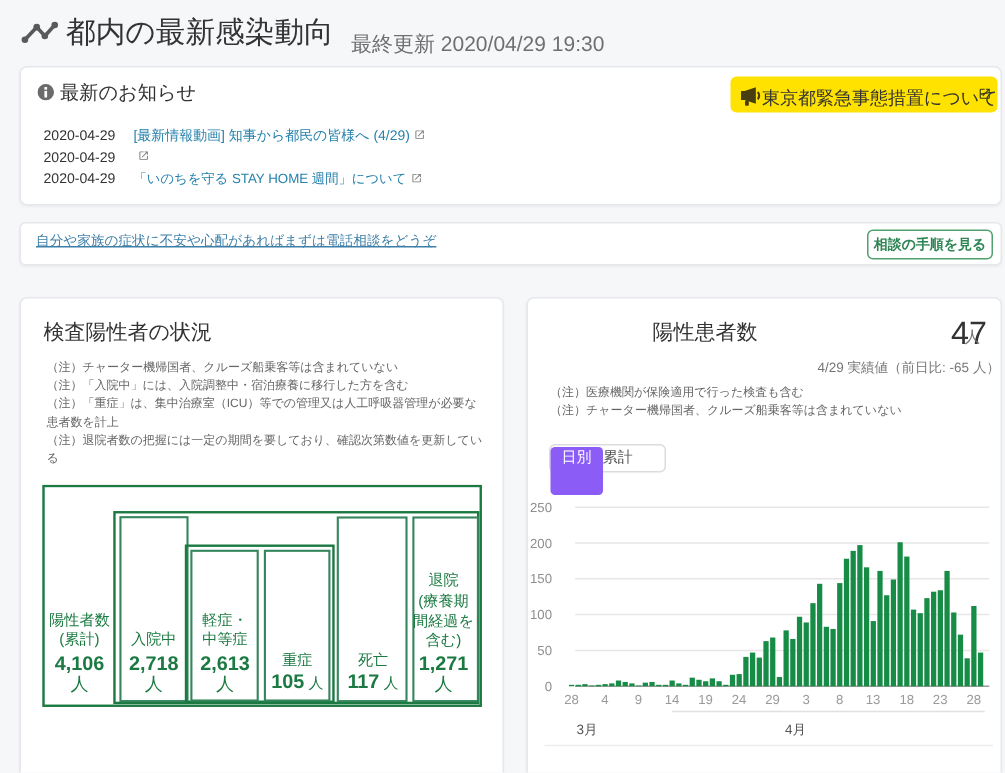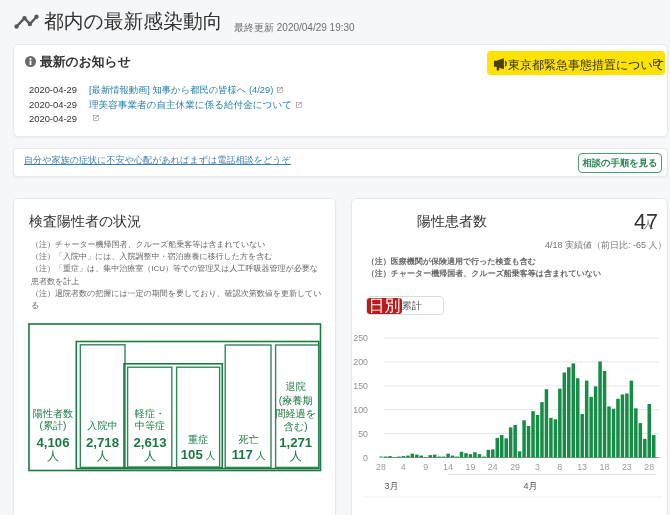--- a/index.html
+++ b/index.html
@@ -17,40 +17,40 @@
     <polyline points="2.6,18.5 10.5,10.1 15.9,16 22.5,8.7"></polyline>
   </g>
   <g fill="#595959">
     <circle cx="2.6" cy="18.5" r="2.2"></circle>
       <circle cx="10.5" cy="10.1" r="2.2"></circle>
     <circle cx="15.9" cy="16" r="2.2"></circle>
       <circle cx="22.5" cy="8.7" r="2.2"></circle>
   </g>
 </svg>
 <div class="abs" style="left:44px;top:8px;font-size:19.8px;font-weight:normal;color:#333;">都内の最新感染動向</div>
-<div class="abs" style="left:234px;top:21px;font-size:10px;color:#6f6f6f;">最終更新 2020/04/29 19:30</div>
+<div class="abs" style="left:234px;top:21px;font-size:14px;color:#6f6f6f;">最終更新 2020/04/29 19:30</div>
 
 <div class="card" style="left:13px;top:44px;width:655px;height:92.5px;"></div>
 <svg class="abs" style="left:25px;top:56px" width="11" height="11" viewBox="0 0 11 11">
   <circle cx="5.5" cy="5.5" r="5.5" fill="#6b6b6b"></circle>
   <rect x="4.6" y="2" width="1.8" height="1.8" fill="#fff"></rect>
   <rect x="4.6" y="4.6" width="1.8" height="4.4" fill="#fff"></rect>
 </svg>
-<div class="abs" style="left:40px;top:54px;font-size:12.8px;font-weight:bold;">最新のお知らせ</div>
+<div class="abs" style="left:40px;top:54px;font-size:12.8px;font-weight:normal;">最新のお知らせ</div>
 
 <div class="abs" style="left:29px;top:84px;font-size:9.4px;">2020-04-29</div>
 <div class="abs" style="left:89px;top:84px;font-size:9.3px;"><span class="link">[最新情報動画] 知事から都民の皆様へ (4/29)</span><svg style="margin-left:3px;vertical-align:-0.5px" width="7.5" height="7.5" viewBox="0 0 24 24" fill="#7a7a7a">
       <path d="M19 19H5V5h7V3H5a2 2 0 0 0-2 2v14a2 2 0 0 0 2 2h14c1.1 0 2-.9 2-2v-7h-2v7zM14 3v2h3.59l-9.83 9.83 1.41 1.41L19 6.41V10h2V3h-7z"></path>
     </svg></div>
 <div class="abs" style="left:29px;top:98.5px;font-size:9.4px;">2020-04-29</div>
-<div class="abs" style="left:89px;top:98.5px;font-size:9.6px;"><span class="link">理美容事業者の自主休業に係る給付金について</span><svg style="margin-left:3px;vertical-align:-0.5px" width="7.5" height="7.5" viewBox="0 0 24 24" fill="#7a7a7a">
+<div class="abs" style="left:89px;top:98.5px;font-size:9.6px;"><svg style="margin-left:3px;vertical-align:-0.5px" width="7.5" height="7.5" viewBox="0 0 24 24" fill="#7a7a7a">
       <path d="M19 19H5V5h7V3H5a2 2 0 0 0-2 2v14a2 2 0 0 0 2 2h14c1.1 0 2-.9 2-2v-7h-2v7zM14 3v2h3.59l-9.83 9.83 1.41 1.41L19 6.41V10h2V3h-7z"></path>
     </svg></div>
 <div class="abs" style="left:29px;top:113px;font-size:9.4px;">2020-04-29</div>
-<div class="abs" style="left:89px;top:113px;font-size:8.9px;"><svg style="margin-left:3px;vertical-align:-0.5px" width="7.5" height="7.5" viewBox="0 0 24 24" fill="#7a7a7a">
+<div class="abs" style="left:89px;top:113px;font-size:8.9px;"><span class="link">「いのちを守る STAY HOME 週間」について</span><svg style="margin-left:3px;vertical-align:-0.5px" width="7.5" height="7.5" viewBox="0 0 24 24" fill="#7a7a7a">
       <path d="M19 19H5V5h7V3H5a2 2 0 0 0-2 2v14a2 2 0 0 0 2 2h14c1.1 0 2-.9 2-2v-7h-2v7zM14 3v2h3.59l-9.83 9.83 1.41 1.41L19 6.41V10h2V3h-7z"></path>
     </svg></div>
 
 <div class="abs" style="left:487px;top:51px;width:178px;height:23.6px;background:#ffe200;border-radius:4px;"></div>
 <svg class="abs" style="left:491.5px;top:56.5px" width="15" height="14" viewBox="0 0 15 14">
   <path d="M11.9 1.2 L11.9 12.2 L4.4 9.7 L2 9.7 L2 3.7 L4.4 3.7 Z" fill="#473f10"></path>
   <rect x="4.7" y="9.9" width="2.5" height="3.6" rx="0.5" fill="#473f10"></rect>
   <path d="M13.1 4.3 A 3.3 3.3 0 0 1 13.1 9.1" stroke="#473f10" stroke-width="1.5" fill="none"></path>
 </svg>
 <div class="abs" style="left:508px;top:57px;font-size:12px;color:#333;">東京都緊急事態措置について</div>
@@ -104,31 +104,31 @@
     <text x="267.7" y="67">退院</text>
     <text x="267.7" y="81">(療養期</text>
     <text x="267.7" y="94">間経過を</text>
     <text x="267.7" y="107">含む)</text>
     <text x="267.7" y="123.7" font-size="13.2" font-weight="bold">1,271</text>
     <text x="267.7" y="137" font-size="12">人</text>
   </g>
 </svg>
 
 <div class="card" style="left:351px;top:198px;width:317px;height:330px;border-radius:5px;"></div>
-<div class="abs" style="left:369px;top:213px;font-size:14px;color:#333;padding-left:48px;">陽性患者数</div>
+<div class="abs" style="left:387px;top:213px;font-size:14px;color:#333;padding-left:48px;">陽性患者数</div>
 <div class="abs" style="left:612px;top:210px;width:46px;text-align:right;font-size:21.5px;color:#333;">47</div>
 <div class="abs" style="left:643px;top:218px;font-size:10.5px;color:#757575;">人</div>
-<div class="abs" style="left:466.6px;top:238.6px;width:200px;text-align:right;font-size:9px;color:#757575;">4/18 実績値（前日比: -65 人）</div>
-<div class="abs" style="left:366.7px;top:256px;font-size:8px;line-height:12.2px;color:#666;white-space:nowrap;font-weight:bold;">
+<div class="abs" style="left:466.6px;top:238.6px;width:200px;text-align:right;font-size:9px;color:#757575;">4/29 実績値（前日比: -65 人）</div>
+<div class="abs" style="left:366.7px;top:256px;font-size:8px;line-height:12.2px;color:#666;white-space:nowrap;">
 （注）医療機関が保険適用で行った検査も含む<br>
 （注）チャーター機帰国者、クルーズ船乗客等は含まれていない
 </div>
 
 <div class="abs" style="left:365.6px;top:296.4px;width:78px;height:18.4px;border:1px solid #dcdcdc;border-radius:4px;background:#fff;"></div>
-<div class="abs" style="left:367px;top:297.8px;width:34.8px;height:16px;background:#b91c1c;border-radius:3px;color:#fff;font-size:16px;text-align:center;line-height:15.6px;">日別</div>
+<div class="abs" style="left:367px;top:297.8px;width:34.8px;height:32px;background:#8b5cf6;border-radius:3px;color:#fff;font-size:10px;text-align:center;line-height:15.6px;">日別</div>
 <div class="abs" style="left:401.8px;top:297.8px;width:20px;height:15.6px;color:#555;font-size:10px;text-align:center;line-height:15.6px;">累計</div>
 
 <svg class="abs" style="left:351px;top:330px" width="317" height="175" viewBox="0 0 317 175">
   <g stroke="#e6e6e6" stroke-width="1">
     <line x1="32.4" y1="8.1" x2="308.5" y2="8.1"></line>
     <line x1="32.4" y1="32" x2="308.5" y2="32"></line>
     <line x1="32.4" y1="55.9" x2="308.5" y2="55.9"></line>
     <line x1="32.4" y1="79.7" x2="308.5" y2="79.7"></line>
     <line x1="32.4" y1="103.6" x2="308.5" y2="103.6"></line>
   </g>

